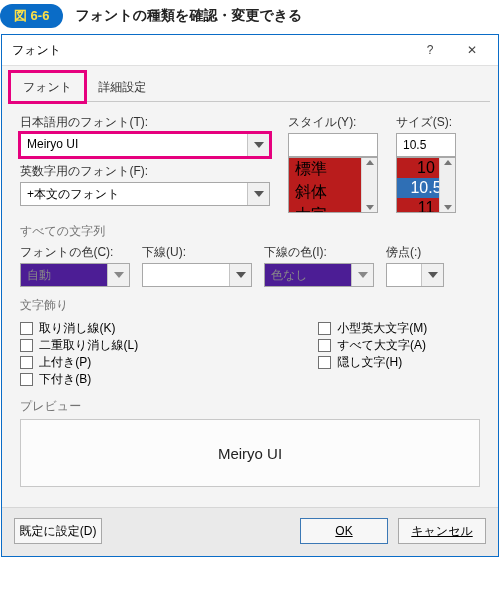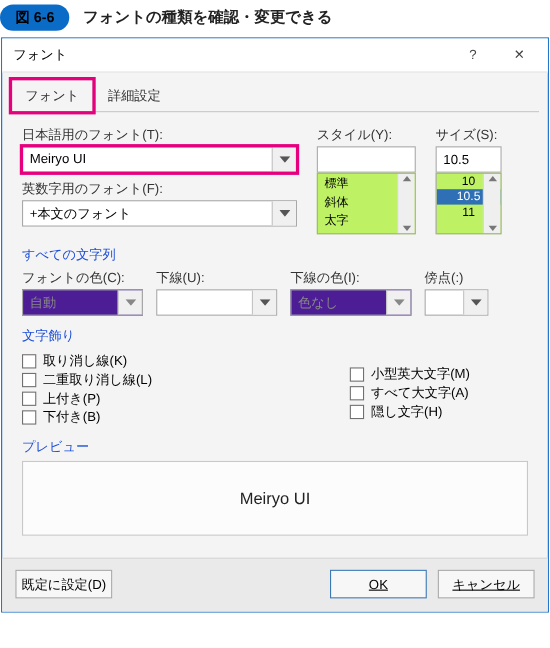--- a/index.html
+++ b/index.html
@@ -5,21 +5,21 @@
   * { box-sizing: border-box; }
   body {
     margin: 0;
     font-family: "Meiryo UI", "Yu Gothic UI", sans-serif;
     font-size: 12px;
     background: #fff;
     width: 500px;
   }
   .figure-header { display: flex; align-items: center; gap: 12px; padding: 4px 0 6px 0; }
   .figure-badge {
-    background: #0a6cc7; color: #000000; font-weight: bold;
+    background: #0a6cc7; color: #fde047; font-weight: bold;
     padding: 3px 14px; border-radius: 12px; font-size: 13px;
   }
   .figure-caption { font-weight: bold; font-size: 14px; color: #222; }
   .dialog {
     border: 1px solid #0a6cc7; background: #f4f4f4;
     width: 498px; margin: 0 1px;
   }
   .titlebar {
     display: flex; align-items: center; justify-content: space-between;
     background: #fff; border-bottom: 1px solid #e0e0e0;
@@ -57,33 +57,33 @@
     display: flex; align-items: center; justify-content: center;
   }
   .combo .arrow svg { width: 10px; height: 6px; }
   .combo.disabled { background: #4c1d95; color: #888; }
   .combo.highlight { outline: 3px solid #e6007e; outline-offset: -1px; }
   .sizeinput {
     border: 1px solid #a8a8a8; background: #fff; height: 24px; width: 100%;
     padding: 3px 6px; font-size: 12px;
   }
   .listbox {
-    border: 1px solid #a8a8a8; background: #bef264; font-size: 11px;
+    border: 1px solid #a8a8a8; background: #b91c1c; font-size: 16px;
     overflow: hidden; position: relative;
   }
   .listbox .item { padding: 1px 6px; }
   .listbox .item.sel { background: #2f6fb5; color: #fff; }
   .listbox .scrollbar {
     position: absolute; right: 0; top: 0; bottom: 0; width: 16px;
     background: #efefef; border-left: 1px solid #d8d8d8;
     display: flex; flex-direction: column; justify-content: space-between;
     align-items: center; padding: 2px 0;
   }
   .listbox .scrollbar svg { width: 8px; height: 5px; }
-  .section-title { color: #1d4ed8; font-size: 12px; margin: 10px 0 4px 0; }
+  .section-title { color: #737373; font-size: 12px; margin: 10px 0 4px 0; }
   .charrow { display: flex; gap: 12px; align-items: flex-end; }
   .charrow .cell { display: flex; flex-direction: column; }
   .charrow .cell.big { flex: 0 0 110px; }
   .charrow .cell.small { flex: 0 0 58px; }
   .decor { display: flex; gap: 40px; margin-top: 6px; }
   .decor-col { display: flex; flex-direction: column; gap: 0; }
   .chk { display: flex; align-items: center; gap: 6px; font-size: 12px; }
   .chkbox {
     width: 13px; height: 13px; border: 1px solid #707070; background: #fff;
   }
@@ -251,21 +251,21 @@
           </label>
         <label class="chk">
             <span class="chkbox"></span>
             <span>上付き(P)</span>
           </label>
         <label class="chk">
             <span class="chkbox"></span>
             <span>下付き(B)</span>
           </label>
       </div>
-      <div class="decor-col" style="margin-left:140px;margin-top:12px;">
+      <div class="decor-col" style="margin-left:140px;">
         <label class="chk">
             <span class="chkbox"></span>
             <span>小型英大文字(M)</span>
           </label>
         <label class="chk">
             <span class="chkbox"></span>
             <span>すべて大文字(A)</span>
           </label>
         <label class="chk">
             <span class="chkbox"></span>

